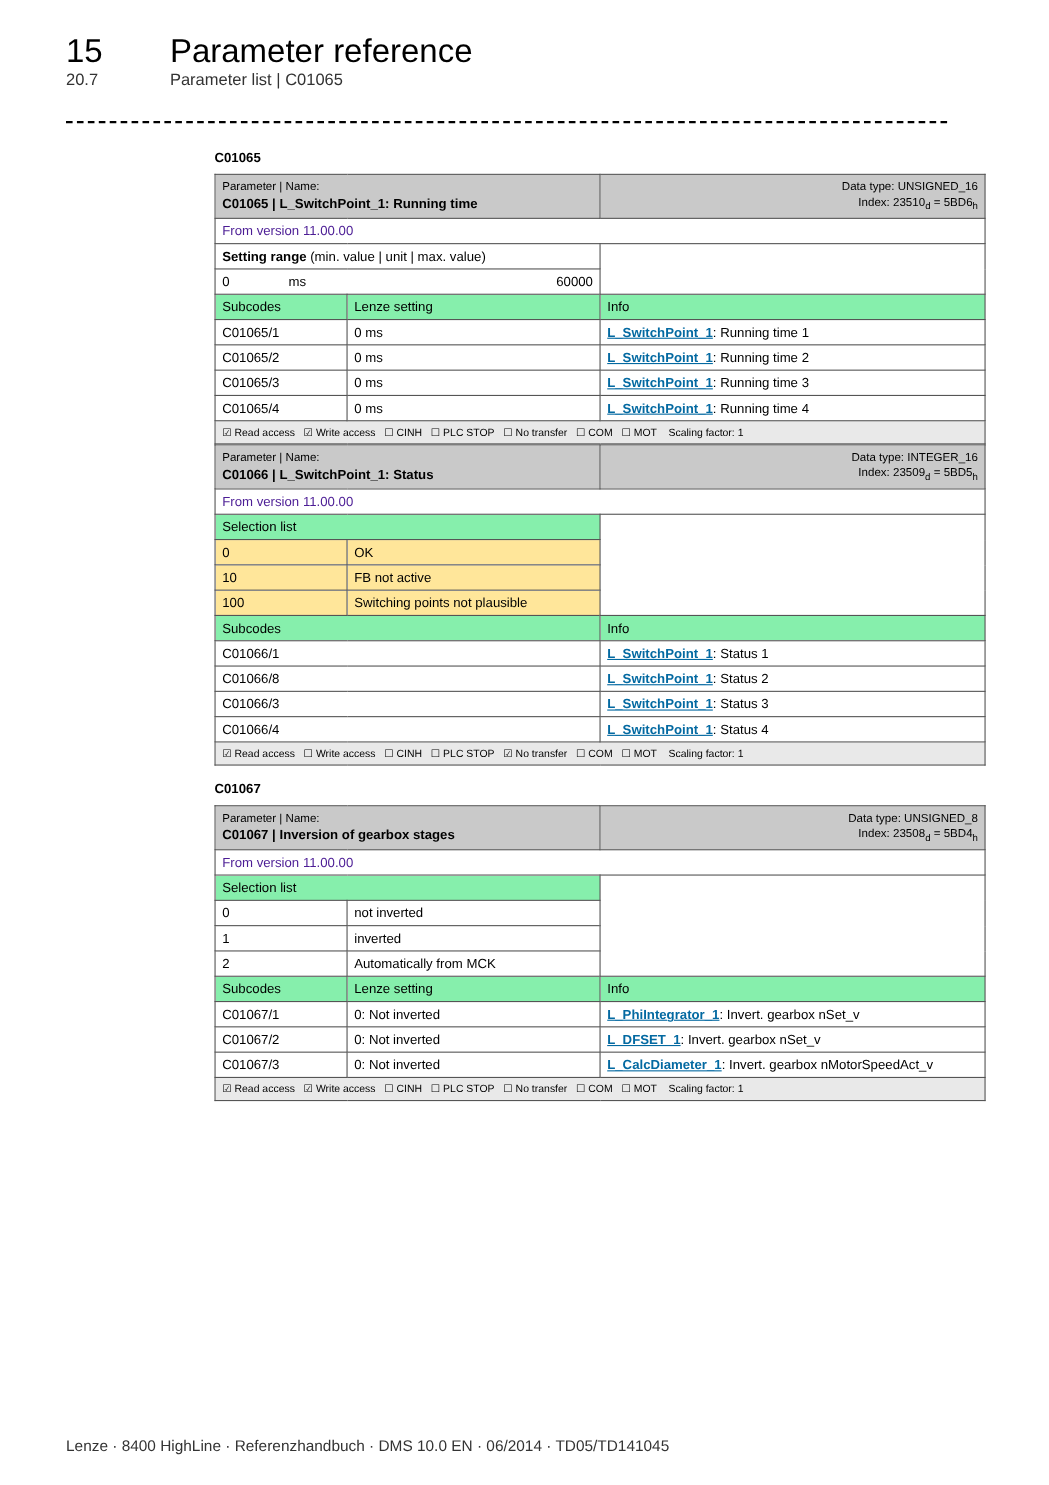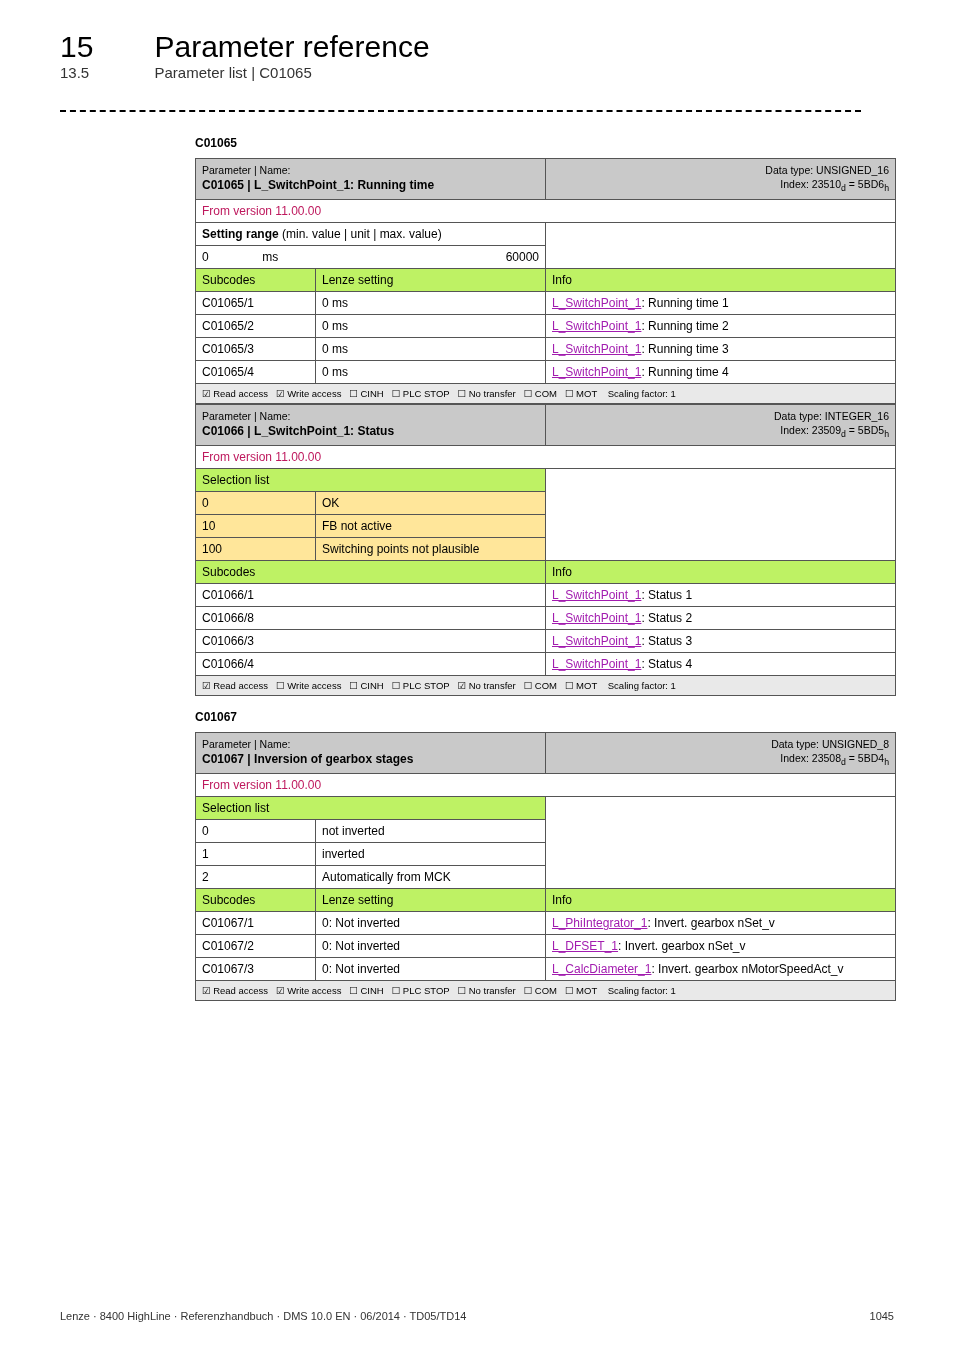--- a/index.html
+++ b/index.html
@@ -86,30 +86,31 @@
     line-height: 1.35;
   }
   .hdr-row .right {
     text-align: right;
   }
   .hdr-name {
     font-weight: bold;
     font-size: 12px;
   }
   .link {
-    color: #a21caf;
+    color: #0369a1;
     text-decoration: underline;
+    font-weight: bold;
   }
   .link-plain {
-    color: #be185d;
+    color: #4c1d95;
     text-decoration: none;
   }
   .bold { font-weight: bold; text-align: center; }
   .sub-shade td.shead, td.shead {
-    background: #bef264;
+    background: #86efac;
     font-weight: bold;
   }
   .foot-row td {
     background: #e9e9e9;
     font-size: 9.5px;
     white-space: nowrap;
   }
   .checkbox {
     font-family: "Segoe UI Symbol","Apple Symbols", Arial, sans-serif;
   }
@@ -119,36 +120,34 @@
   }
   .yellow td.yc, td.yc {
     background: #ffe69a;
   }
 
   .footer {
     position: absolute;
     bottom: 28px;
     left: 60px;
     right: 60px;
-    font-size: 11px;
+    font-size: 14px;
     color: #333;
     display: flex;
-    justify-content: space-between;
-    gap: 24px;
   }
 </style>
 </head>
 <body>
 
 <div class="page">
 
   <div>
     <span class="chap-num">15</span>
     <span class="chap-title">Parameter reference</span><br>
-    <span class="sub-num">13.5</span>
+    <span class="sub-num">20.7</span>
     <span class="sub-title">Parameter list | C01065</span>
   </div>
 
   <hr class="dashline">
 
   <div class="content">
 
     <div class="anchor">C01065</div>
 
     <table class="param">

